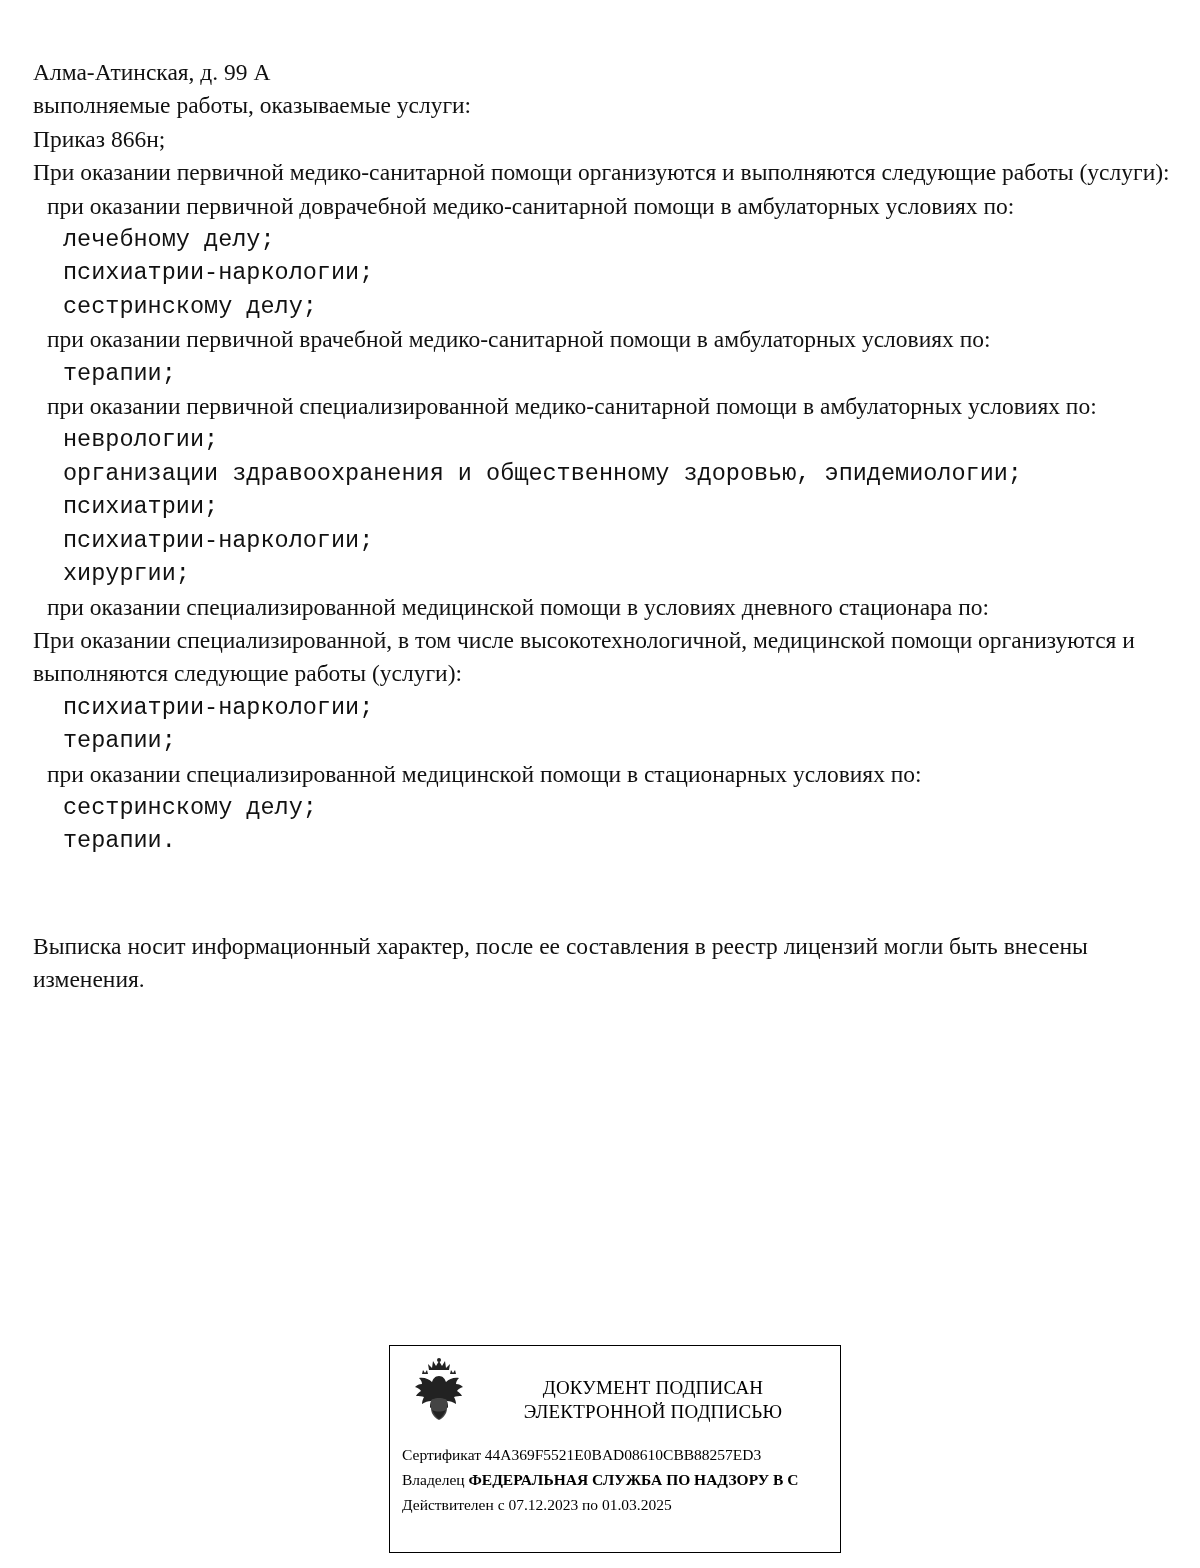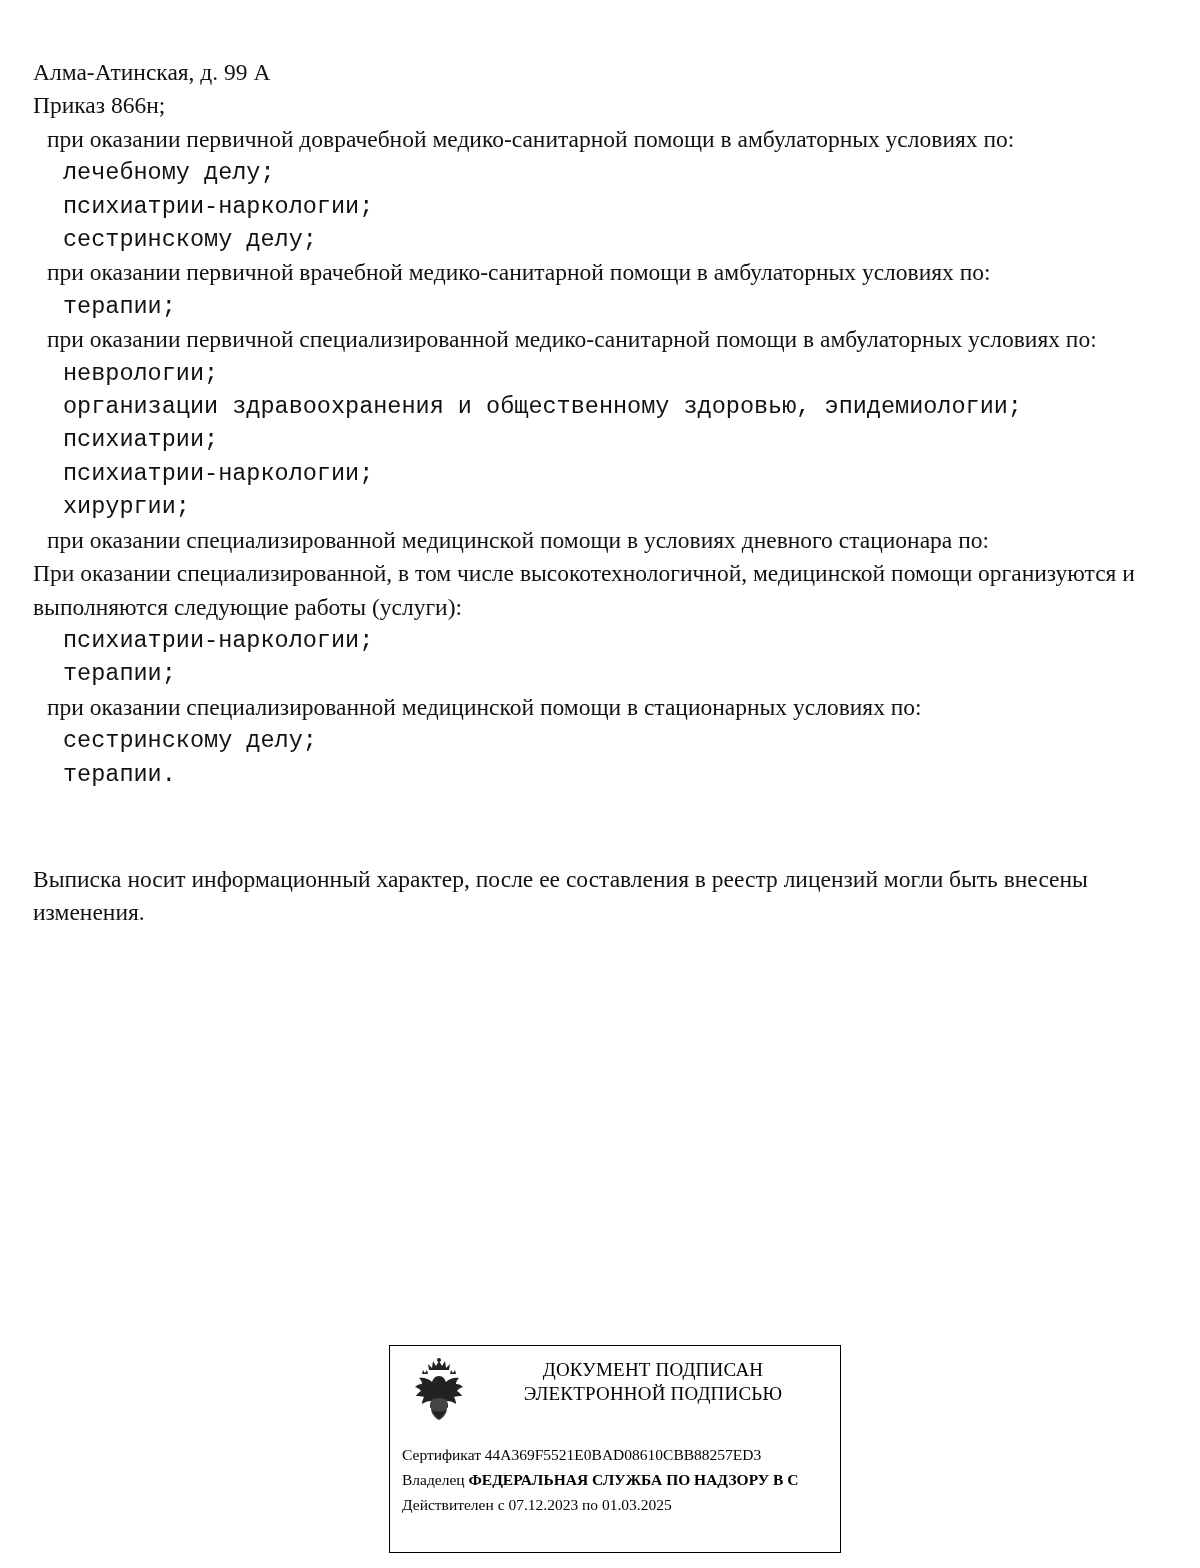--- a/index.html
+++ b/index.html
@@ -48,21 +48,21 @@
     width: 452px;
     height: 208px;
     border: 1.5px solid #000;
     box-sizing: border-box;
     background: #fff;
     overflow: hidden;
   }
   .stamp-top {
     display: flex;
     flex-direction: row;
-    align-items: flex-start;
+    align-items: flex-end;
     padding: 12px 10px 4px 10px;
     height: 82px;
     box-sizing: border-box;
   }
   .emblem {
     width: 62px;
     height: 66px;
     flex: 0 0 62px;
     margin-left: 8px;
     margin-right: 6px;
@@ -84,21 +84,23 @@
   }
   .stamp-lines b { font-weight: bold; }
 </style>
 </head>
 <body>
 
 <div class="page">
 
   <div class="body-text">
     <div class="line indent-0">Алма-Атинская, д. 99 А</div>
+    <div class="line indent-0">выполняемые работы, оказываемые услуги:</div>
     <div class="line indent-0">Приказ 866н;</div>
+    <div class="line indent-0">При оказании первичной медико-санитарной помощи организуются и выполняются следующие работы (услуги):</div>
     <div class="line indent-1">при оказании первичной доврачебной медико-санитарной помощи в амбулаторных условиях по:</div>
     <div class="line indent-2">лечебному делу;</div>
     <div class="line indent-2">психиатрии-наркологии;</div>
     <div class="line indent-2">сестринскому делу;</div>
     <div class="line indent-1">при оказании первичной врачебной медико-санитарной помощи в амбулаторных условиях по:</div>
     <div class="line indent-2">терапии;</div>
     <div class="line indent-1">при оказании первичной специализированной медико-санитарной помощи в амбулаторных условиях по:</div>
     <div class="line indent-2">неврологии;</div>
     <div class="line indent-2">организации здравоохранения и общественному здоровью, эпидемиологии;</div>
     <div class="line indent-2">психиатрии;</div>

